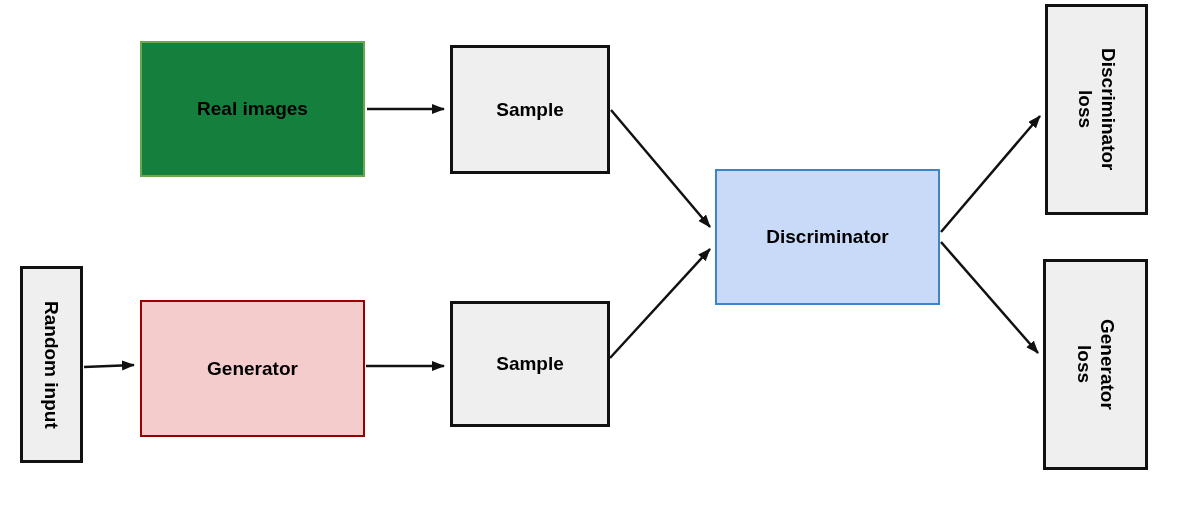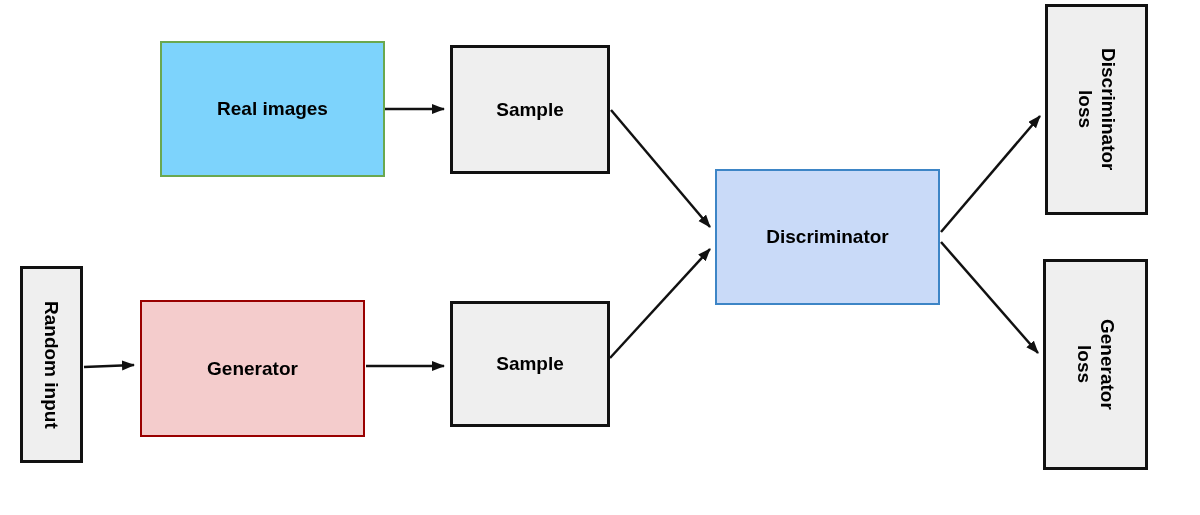--- a/index.html
+++ b/index.html
@@ -31,21 +31,21 @@
     text-align: center;
     line-height: 1.25;
     white-space: nowrap;
   }
   .node.vertical .label {
     writing-mode: vertical-rl;
     text-orientation: mixed;
   }
   .node .label .line { display: block; }
   .gray  { background: #efefef; border: 3px solid #111111; }
-  .green { background: #7dd3fc; border: 2px solid #6aa84f; margin-left: 20px; }
+  .green { background: #15803d; border: 2px solid #6aa84f; }
   .red   { background: #f4cccc; border: 2px solid #990000; }
   .blue  { background: #c9daf8; border: 2px solid #3d85c6; }
 </style>
 </head>
 <body>
 
 <div class="canvas">
 
   <svg class="edges" viewBox="0 0 1200 515" xmlns="http://www.w3.org/2000/svg">
     <defs>

